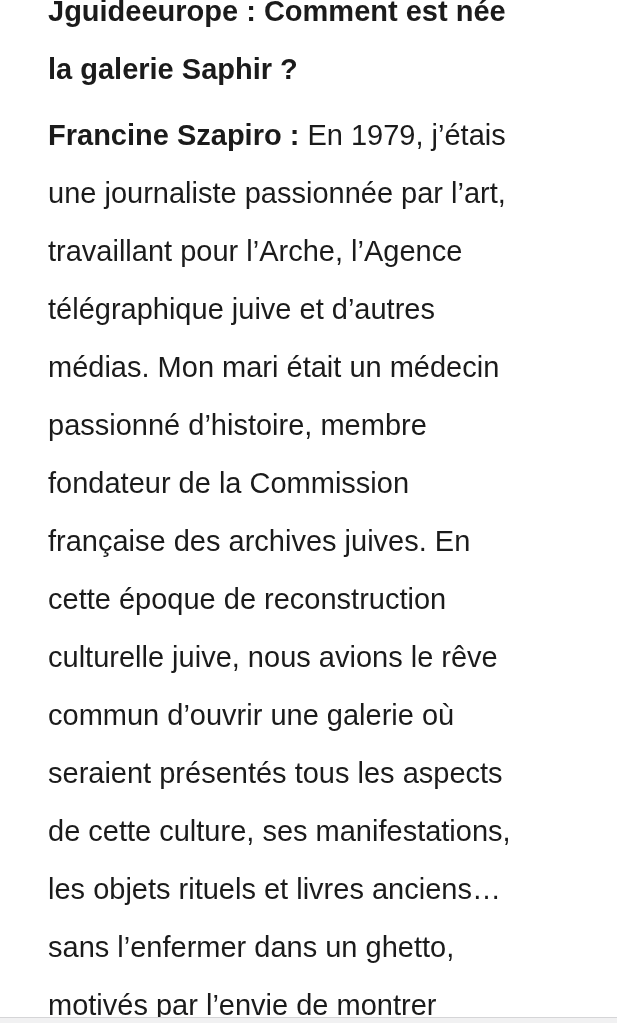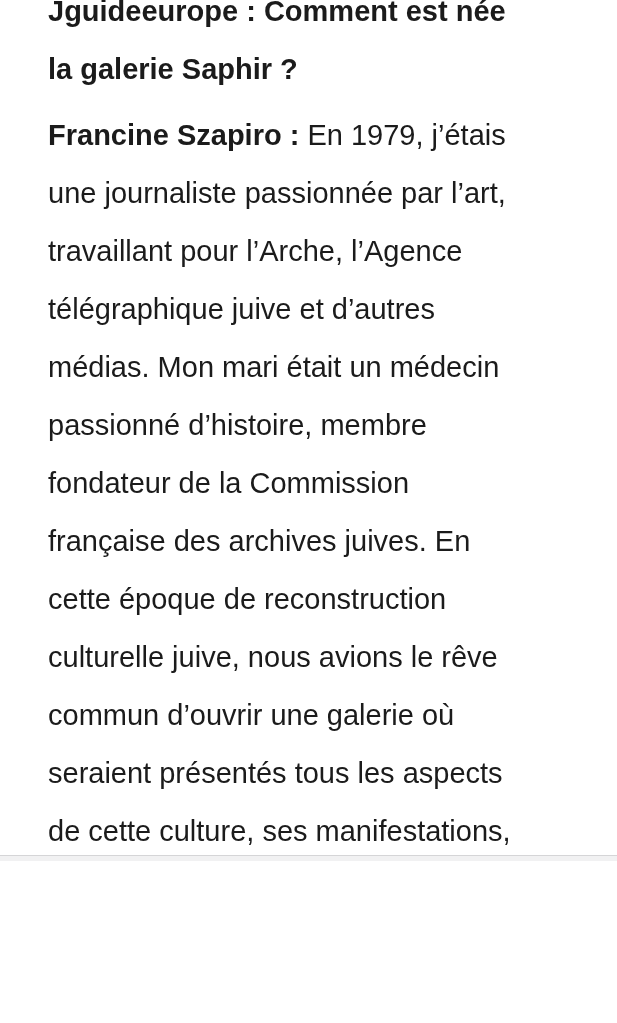--- a/index.html
+++ b/index.html
@@ -3,21 +3,21 @@
 <meta charset="utf-8">
 <style>
   html, body {
     margin: 0;
     padding: 0;
     background: #ffffff;
   }
   .page {
     position: relative;
     width: 617px;
-    height: 861px;
+    height: 1023px;
     overflow: hidden;
     background: #ffffff;
     font-family: "Liberation Sans", sans-serif;
   }
   .article {
     position: absolute;
     top: -18px;
     left: 48px;
     width: 540px;
   }

